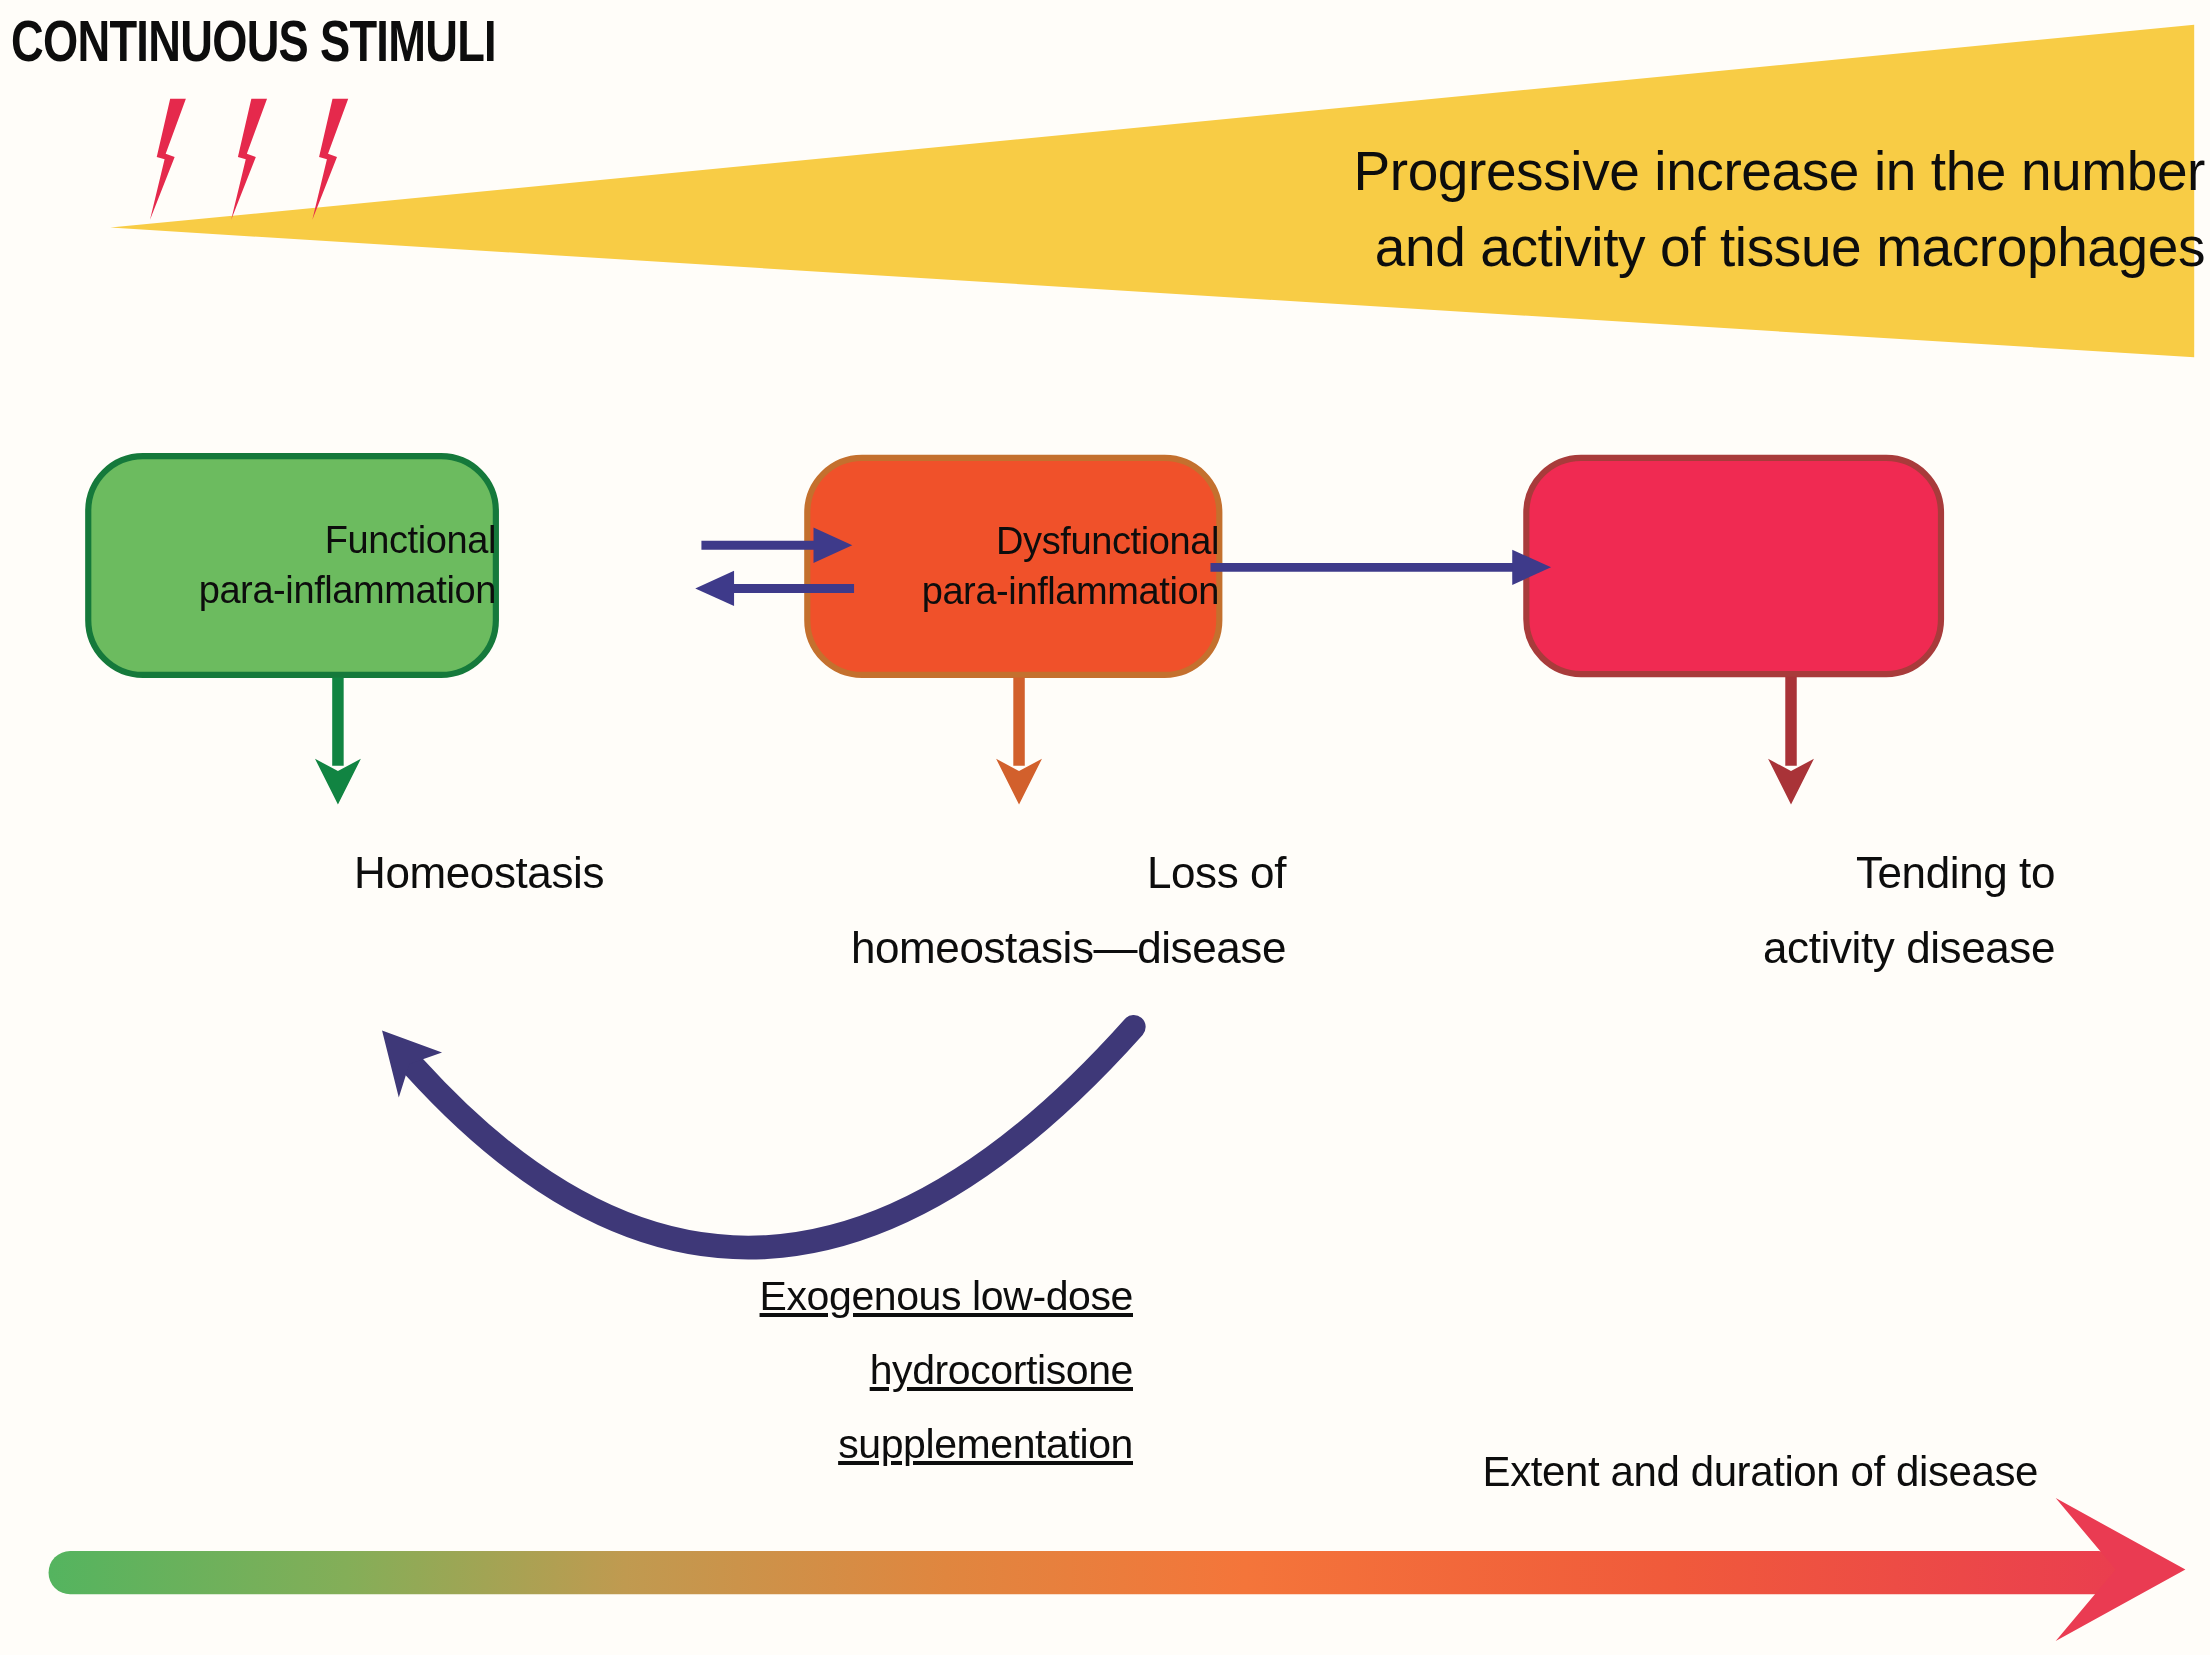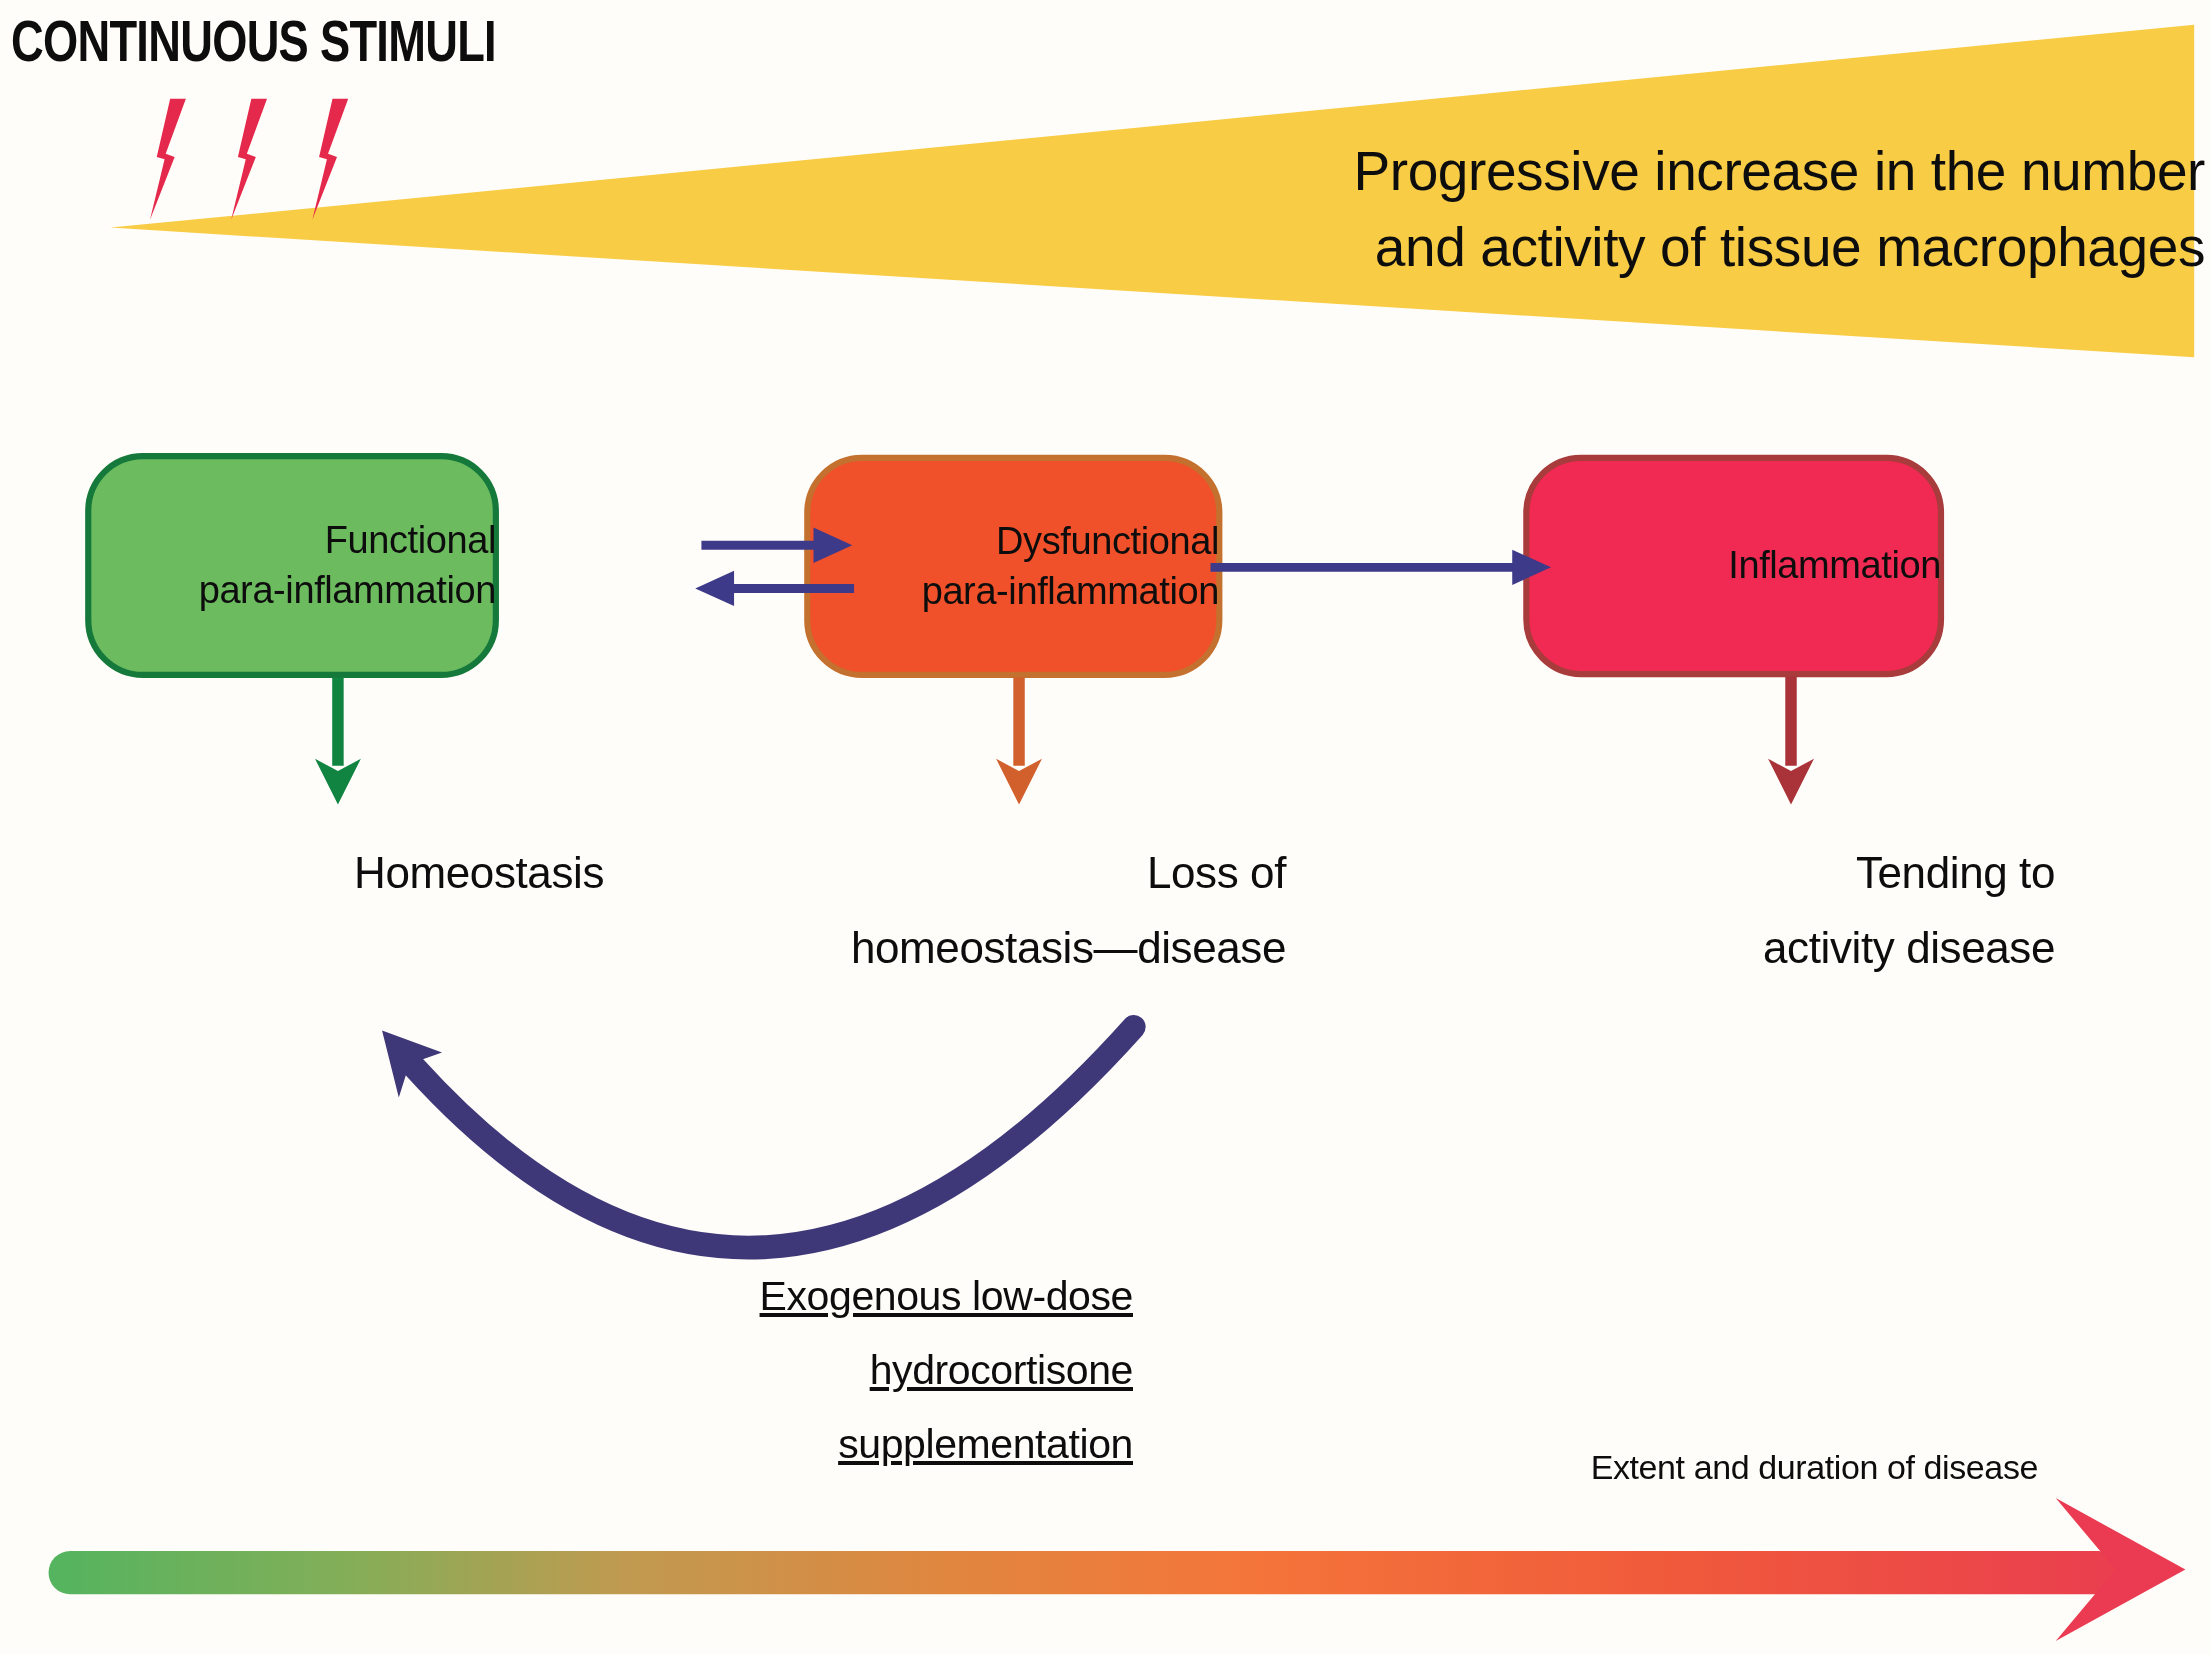--- a/index.html
+++ b/index.html
@@ -13,21 +13,21 @@
   .wedge-label{left:1173px;top:134px;width:1032px;font-size:55px;line-height:1.38;}
   .box-label{font-size:38px;line-height:1.30;}
   .lbl-functional{left:88px;top:456px;width:408px;height:219px;}
   .lbl-dysfunctional{left:807px;top:458px;width:412px;height:217px;}
   .lbl-inflammation{left:1526px;top:458px;width:415px;height:216px;}
   .outcome{font-size:44px;line-height:1.70;}
   .out-1{left:75px;top:836px;width:529px;}
   .out-2{left:757px;top:836px;width:529px;}
   .out-3{left:1526px;top:836px;width:529px;}
   .feedback-label{left:410px;top:1260px;width:723px;font-size:41px;line-height:1.80;text-decoration:underline;}
-  .axis-label{left:1350px;top:1445px;width:688px;font-size:34px;line-height:1.3;white-space:nowrap;}
+  .axis-label{left:1350px;top:1445px;width:688px;font-size:42px;line-height:1.3;white-space:nowrap;}
 </style>
 </head>
 <body>
 
 <div id="stage">
 
   <svg id="gfx" viewBox="0 0 2506 1877" xmlns="http://www.w3.org/2000/svg">
     <defs>
       <linearGradient id="barGrad" x1="55" y1="0" x2="2477" y2="0" gradientUnits="userSpaceOnUse">
         <stop offset="0" stop-color="#54b45f"></stop>
@@ -97,23 +97,20 @@
   </div>
 
   <div class="txt box-label lbl-functional">
     <span>Functional</span>
     <span>para-inflammation</span>
   </div>
   <div class="txt box-label lbl-dysfunctional">
     <span>Dysfunctional</span>
     <span>para-inflammation</span>
   </div>
-  <div class="txt box-label lbl-inflammation">
-    <span>Inflammation</span>
-  </div>
 
   <div class="txt outcome out-2">
     <span>Loss of</span>
     <span>homeostasis—disease</span>
   </div>
   <div class="txt outcome out-1">
     <span>Homeostasis</span>
   </div>
   <div class="txt outcome out-3">
     <span>Tending to</span>

